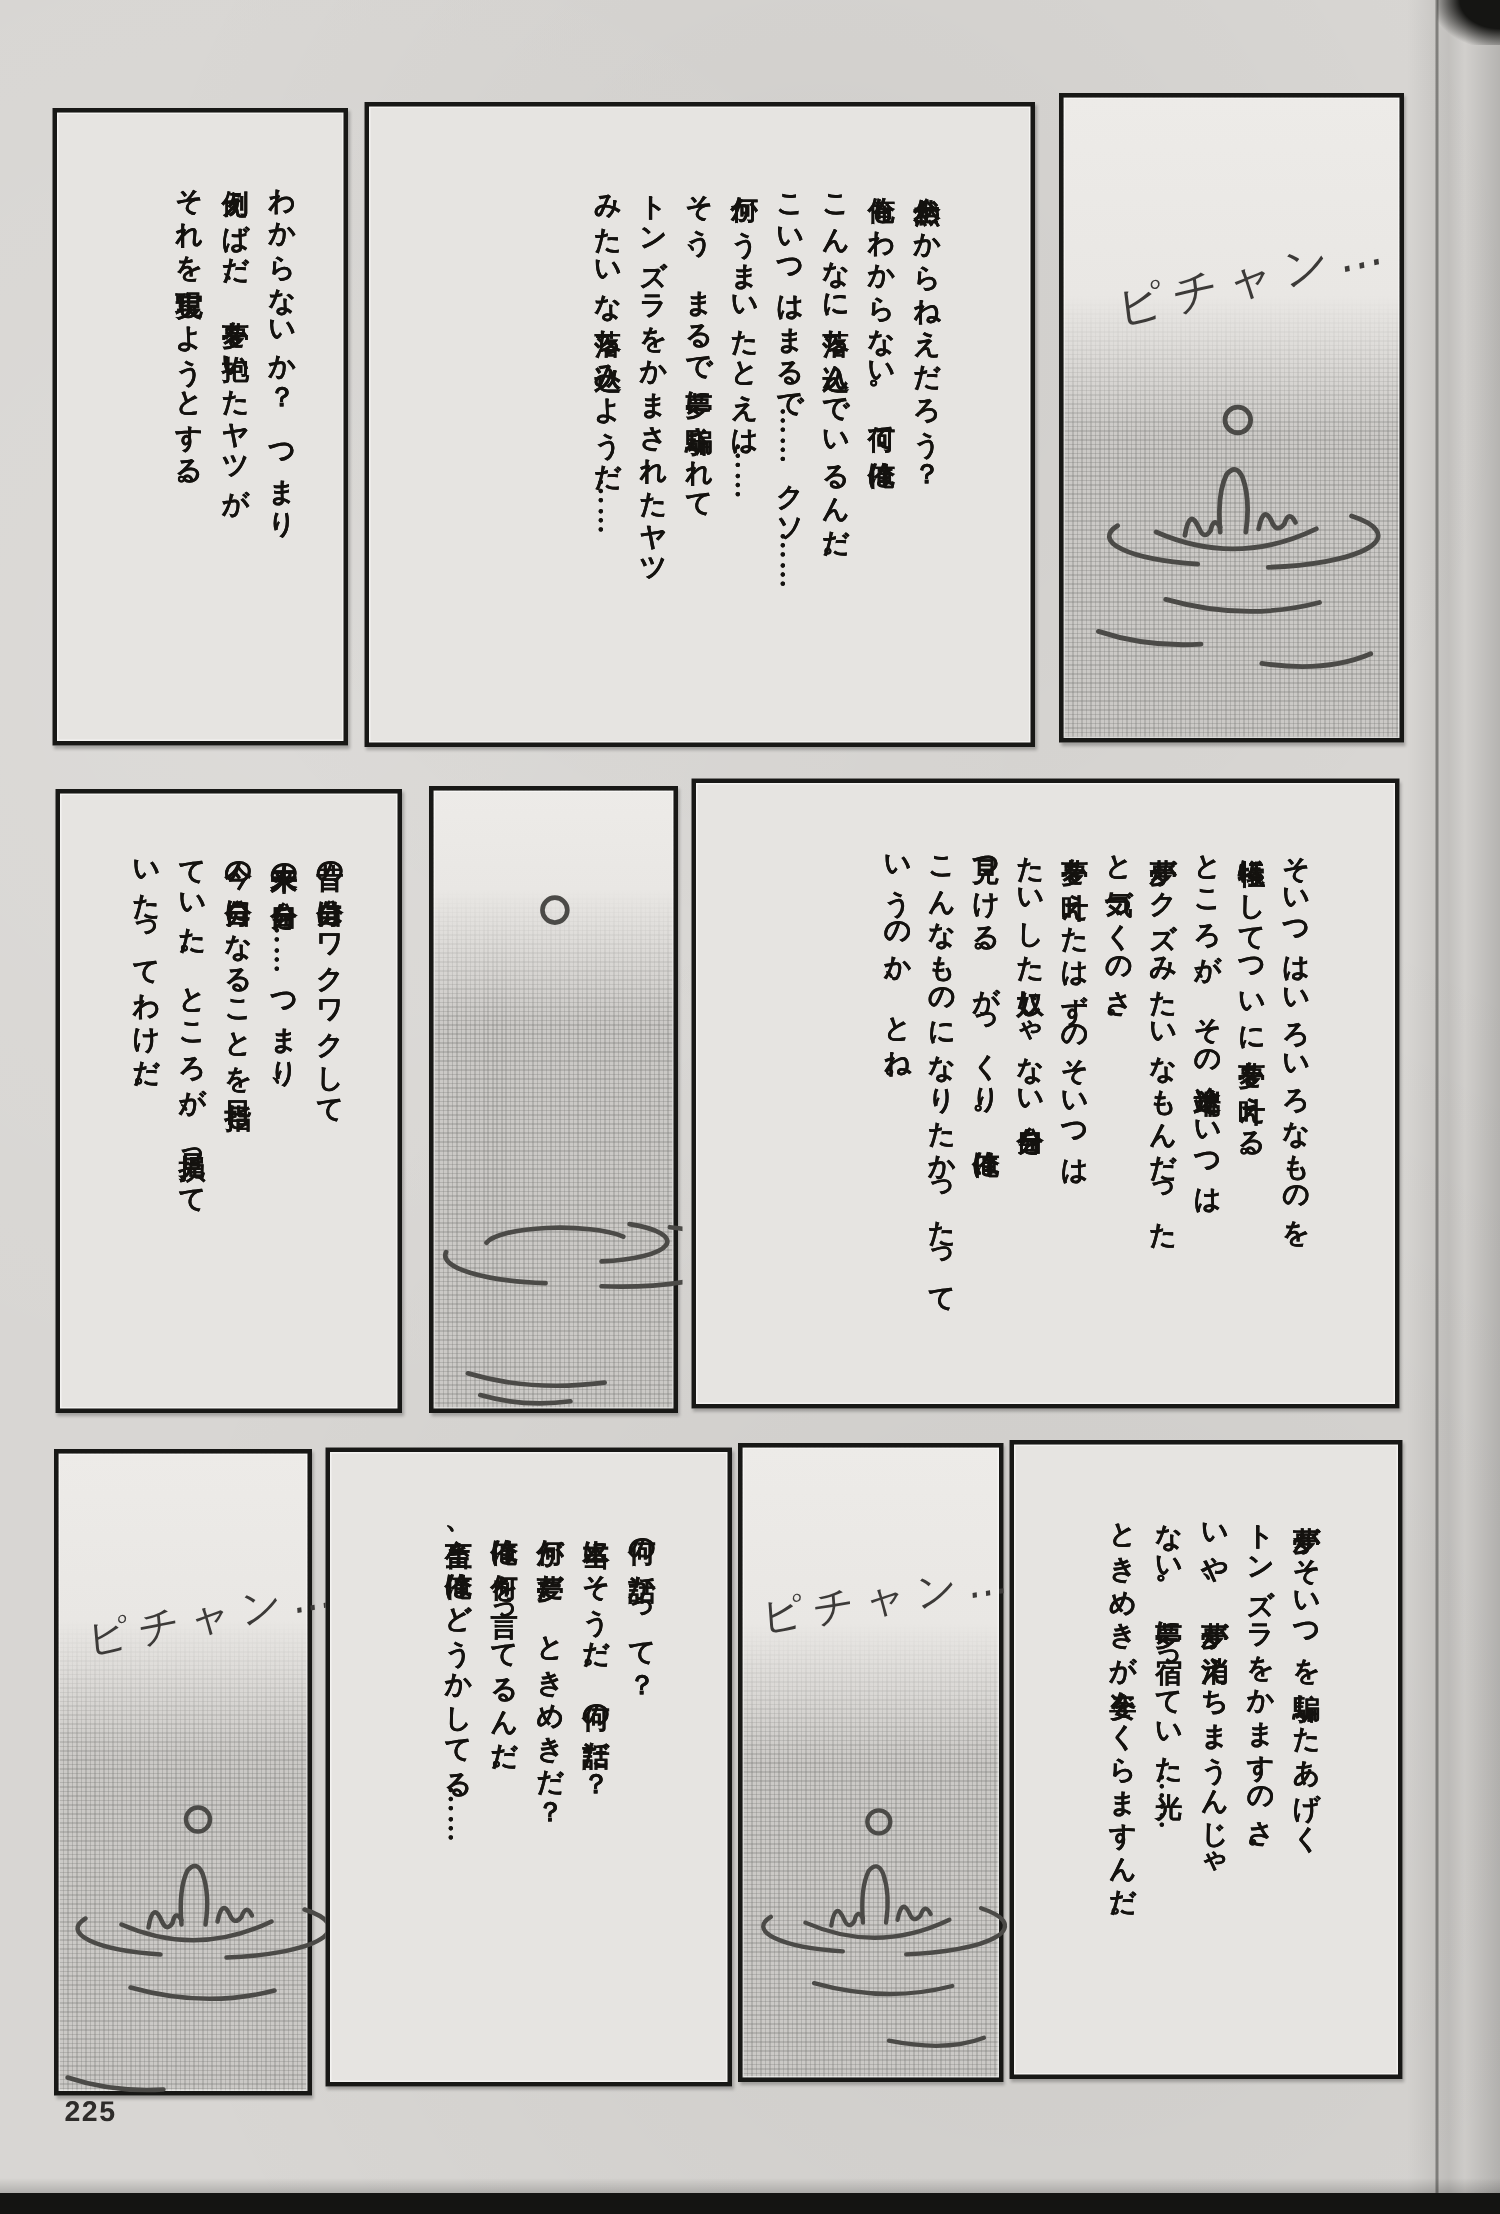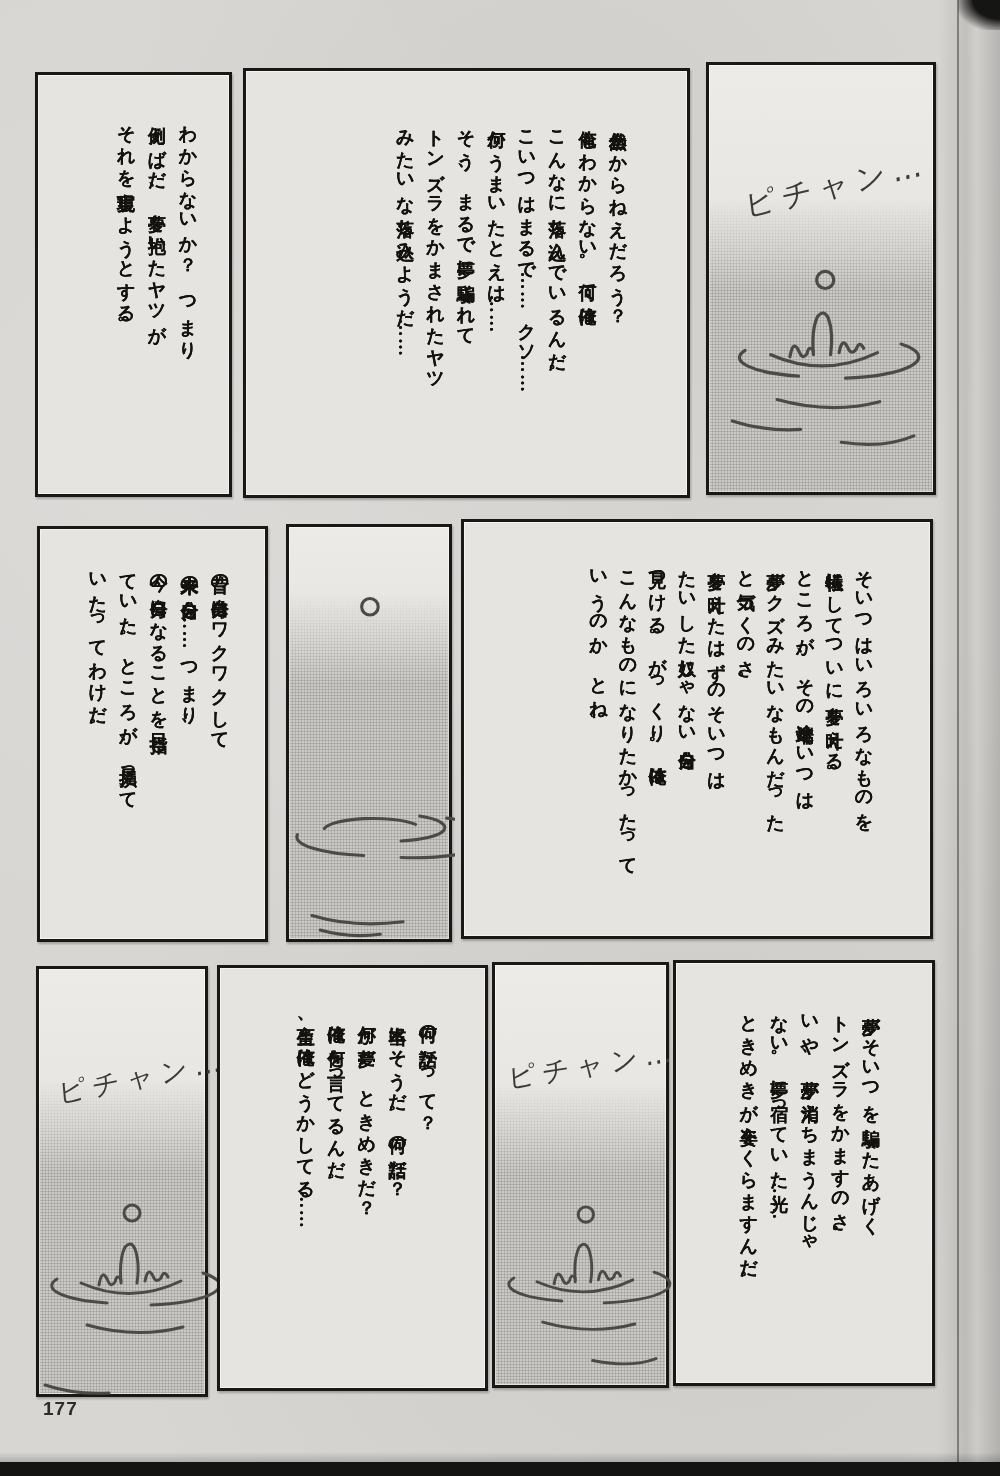--- a/index.html
+++ b/index.html
@@ -218,21 +218,21 @@
   </div>
 
   <div class="panel" id="p-r3-text2">
     <div class="vtext">夢がそいつを騙したあげく
 トンズラをかますのさ。
 いや、夢が消えちまうんじゃ
 ない。夢に宿っていた光……
 ときめきが姿をくらますんだ。</div>
   </div>
 
-  <div id="page-number">177</div>
+  <div id="page-number">225</div>
 
   <div id="edge-right"></div>
   <div id="edge-crease"></div>
   <div id="corner-tr"></div>
   <div id="band-bottom-shadow"></div>
   <div id="band-bottom"></div>
 
 </div>
 
 </body></html>

